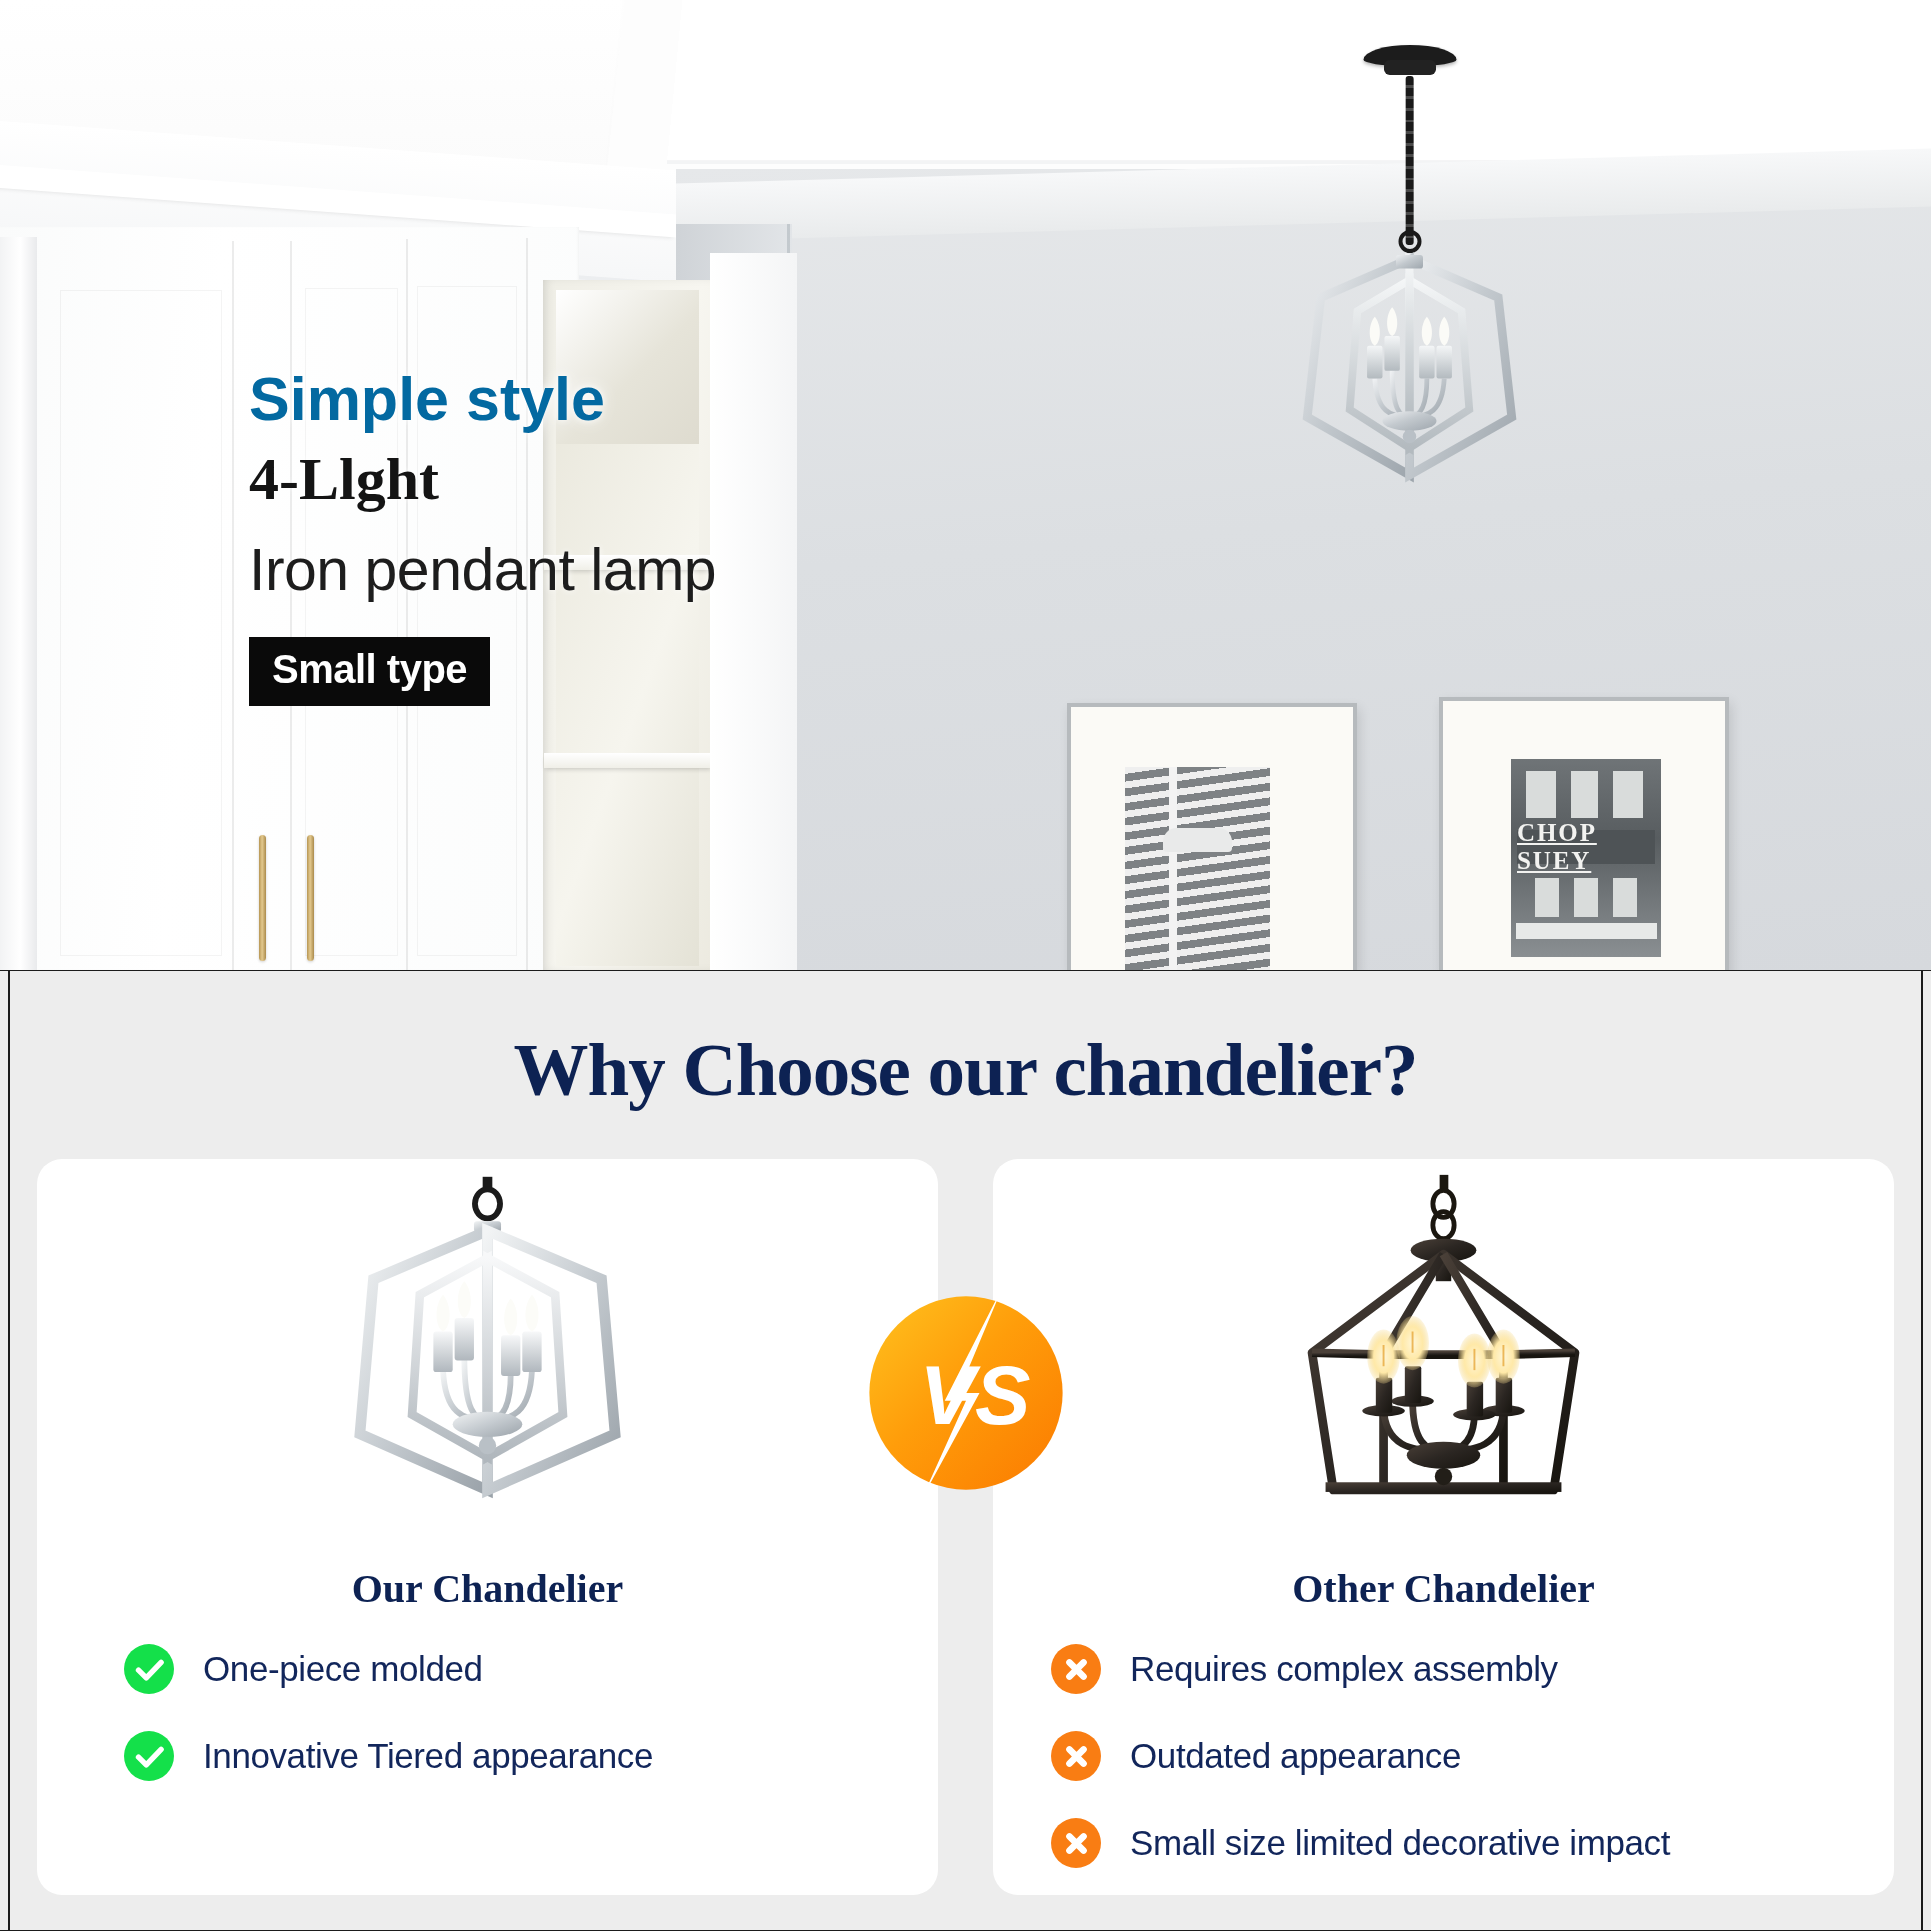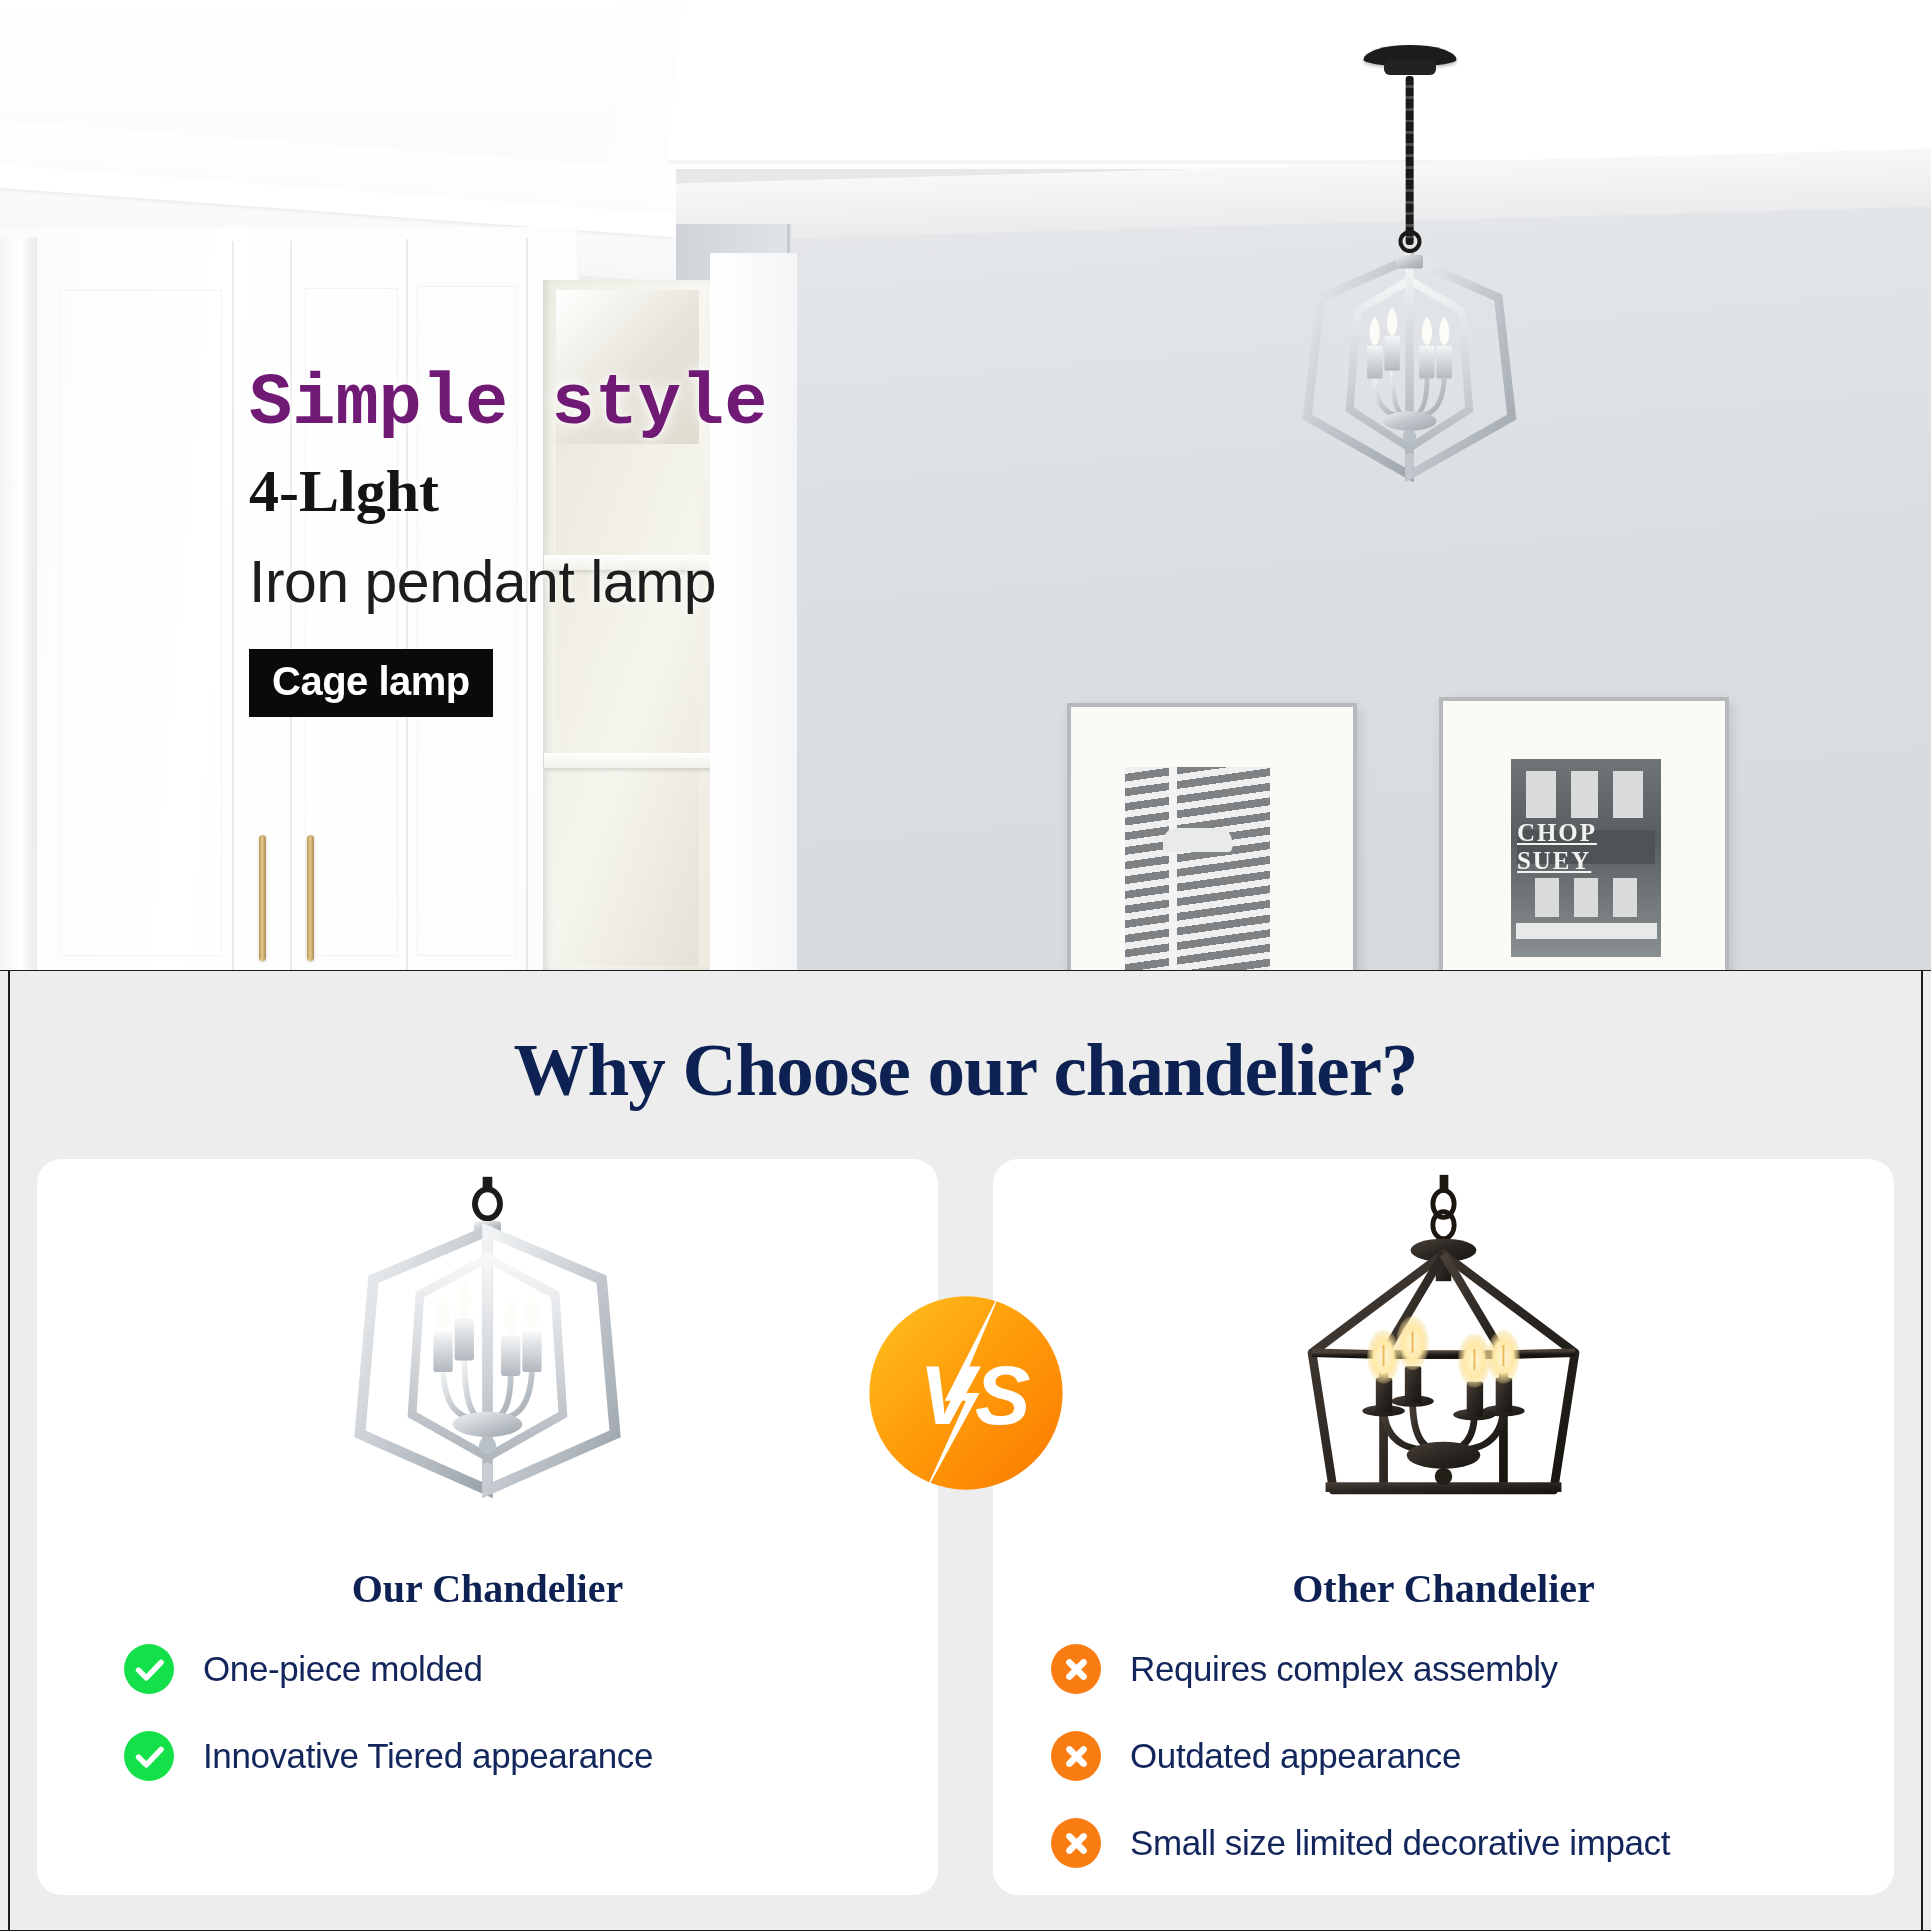--- a/index.html
+++ b/index.html
@@ -338,24 +338,24 @@
       <g fill="#fbfbf7">
         <path d="M94,318 c-7,-4 -7,-22 0,-30 c7,8 7,26 0,30z"></path>
         <path d="M166,318 c-7,-4 -7,-22 0,-30 c7,8 7,26 0,30z"></path>
         <path d="M112,308 c-7,-4 -7,-22 0,-30 c7,8 7,26 0,30z"></path>
         <path d="M148,318 c-7,-4 -7,-22 0,-30 c7,8 7,26 0,30z"></path>
       </g>
     </svg>
   </div>
 
   <div style="position:absolute; left:249px; top:367px; width:869px;">
-    <h1 style="font-family:Liberation Mono, monospace; font-weight:bold; font-size:72px; color:#701a75; line-height:1.05; text-shadow:0 0 7.7px rgba(255,255,255,.95),0 0 17.4px rgba(255,255,255,.85);">Simple style</h1>
+    <h1 style="font-family:Liberation Sans, sans-serif; font-weight:bold; font-size:61px; color:#0369a1; line-height:1.05; text-shadow:0 0 7.7px rgba(255,255,255,.95),0 0 17.4px rgba(255,255,255,.85);">Simple style</h1>
     <h2 style="font-family:'Liberation Serif',serif; font-weight:bold; font-size:60px; color:#141414; margin-top:17.4px; line-height:1.05; text-shadow:0 0 7.7px rgba(255,255,255,.9);">4-Llght</h2>
     <p style="font-family:'Liberation Sans',sans-serif; font-weight:300; font-size:59px; color:#1d1d1d; margin-top:25px; letter-spacing:-0.5px; text-shadow:0 0 7.7px rgba(255,255,255,.9);">Iron pendant lamp</p>
-    <div style="display:inline-block; margin-top:33px; background:#0a0a0a; color:#fff; font-family:'Liberation Sans',sans-serif; font-weight:bold; font-size:40px; padding:9.7px 23px 13.5px; letter-spacing:-0.5px;">Cage lamp</div>
+    <div style="display:inline-block; margin-top:33px; background:#0a0a0a; color:#fff; font-family:'Liberation Sans',sans-serif; font-weight:bold; font-size:40px; padding:9.7px 23px 13.5px; letter-spacing:-0.5px;">Small type</div>
   </div>
 </section>
 
 <section class="panel">
 
   <h2 class="why-title">Why Choose our chandelier?</h2>
 
   <div class="cards">
 
     <div class="card left">

